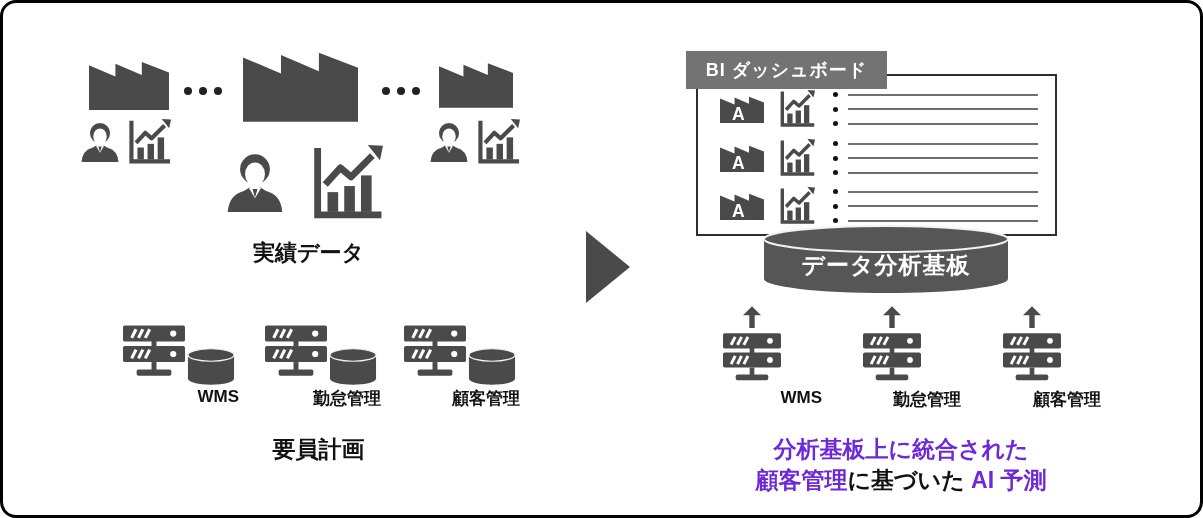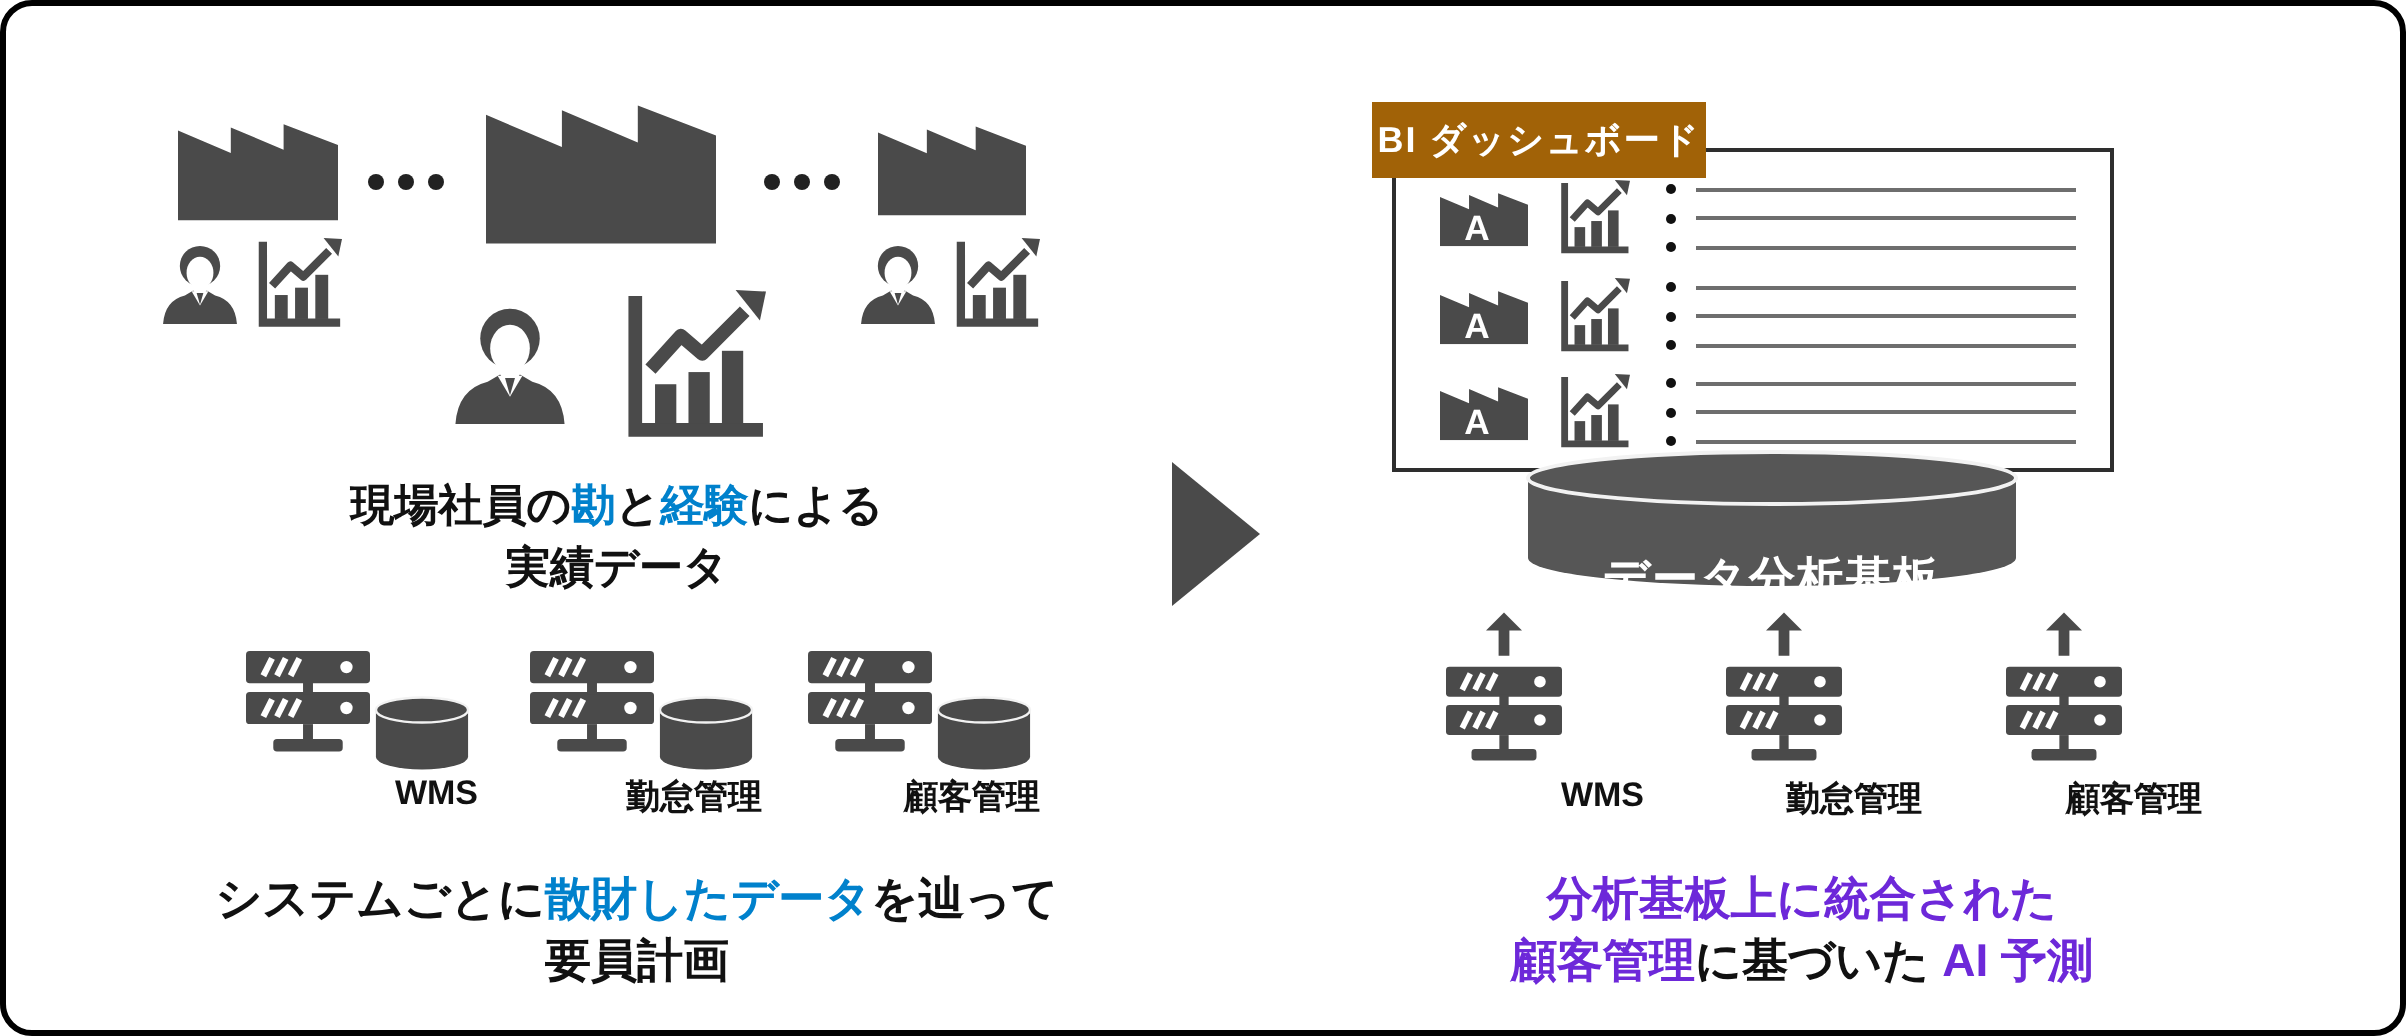--- a/index.html
+++ b/index.html
@@ -17,31 +17,31 @@
   .cap1{font-size:22px;line-height:31px;}
   .cap2{font-size:23px;line-height:31px;}
   .blue{color:#0081cc;}
   .pink{color:#6d28d9;}
   .sys-label{font-weight:bold;font-size:17px;color:#111;text-align:right;}
   
   .mid-arrow{width:0;height:0;border-top:36px solid transparent;border-bottom:36px solid transparent;
              border-left:44px solid #4a4a4a;}
   
   .bi-panel{width:361px;height:162px;background:#fff;border:2px solid #2e2e2e;box-sizing:border-box;z-index:1;}
-  .bi-label{width:167px;height:38px;background:#a16207;color:#fff;font-weight:bold;font-size:18px;
+  .bi-label{width:201px;height:38px;background:#737373;color:#fff;font-weight:bold;font-size:18px;
             display:flex;align-items:center;justify-content:center;z-index:3;letter-spacing:1px;}
   .dash-row{position:absolute;left:0;width:100%;height:38px;display:flex;align-items:center;}
   .dash-lines{display:flex;flex-direction:column;justify-content:space-between;height:34px;box-sizing:border-box;}
   .dash-line{display:flex;align-items:center;gap:10px;}
   .bullet{width:5px;height:5px;border-radius:50%;background:#111;flex:0 0 auto;}
   .rule{width:190px;height:2px;background:#6e6e6e;}
   
   .platform{z-index:2;}
   .platform-label{position:absolute;left:0;top:27px;width:100%;text-align:center;color:#fff;
-                  font-weight:bold;font-size:23px;letter-spacing:1px;margin-top:24px;}
+                  font-weight:bold;font-size:23px;letter-spacing:1px;}
 </style>
 </head>
 <body>
 
 <div class="canvas">
 
   <svg width="0" height="0" style="position:absolute" aria-hidden="true">
     <defs>
       <symbol id="sym-factory" viewBox="0 0 100 64">
         <polygon class="fillg" points="0,64 0,8 33,22 33,6 66,20 66,4 100,17 100,64"></polygon>
@@ -124,21 +124,20 @@
     </svg>
 
   <svg class="abs ic" style="left:425px;top:114px" width="42" height="48">
       <use href="#sym-person"></use>
     </svg>
   <svg class="abs ic" style="left:471px;top:116px" width="46" height="46">
       <use href="#sym-chart"></use>
     </svg>
 
   <div class="abs cap cap1" style="left:63px;top:234px;width:485px">
-    <div><span>現場社員の</span><span class="blue">勘</span><span>と</span><span class="blue">経験</span><span>による</span></div>
     <div>実績データ</div>
   </div>
 
   <svg class="abs ic" style="left:120px;top:320px" width="62" height="62">
       <use href="#sym-server"></use>
     </svg>
   <svg class="abs ic" style="left:184px;top:345px" width="48" height="38">
       <use href="#sym-db"></use>
     </svg>
   <div class="abs sys-label" style="left:116px;top:384px;width:120px">WMS</div>
@@ -153,21 +152,20 @@
 
   <svg class="abs ic" style="left:401px;top:320px" width="62" height="62">
       <use href="#sym-server"></use>
     </svg>
   <svg class="abs ic" style="left:465px;top:345px" width="48" height="38">
       <use href="#sym-db"></use>
     </svg>
   <div class="abs sys-label" style="left:397px;top:384px;width:120px">顧客管理</div>
 
   <div class="abs cap cap2" style="left:63px;top:431px;width:505px">
-    <div><span>システムごとに</span><span class="blue">散財したデータ</span><span>を辿って</span></div>
     <div>要員計画</div>
   </div>
 
   <div class="abs mid-arrow" style="left:583px;top:228px"></div>
 
   <div class="abs bi-panel" style="left:693px;top:71px">
     <div class="dash-row" style="top:14px">
       <svg class="ic" style="margin-left:22px" width="44" height="34" viewBox="0 0 100 64">
           <use href="#sym-factory"></use>
           <text x="42" y="57" font-size="40" font-weight="bold" fill="#fff" text-anchor="middle">A</text>

